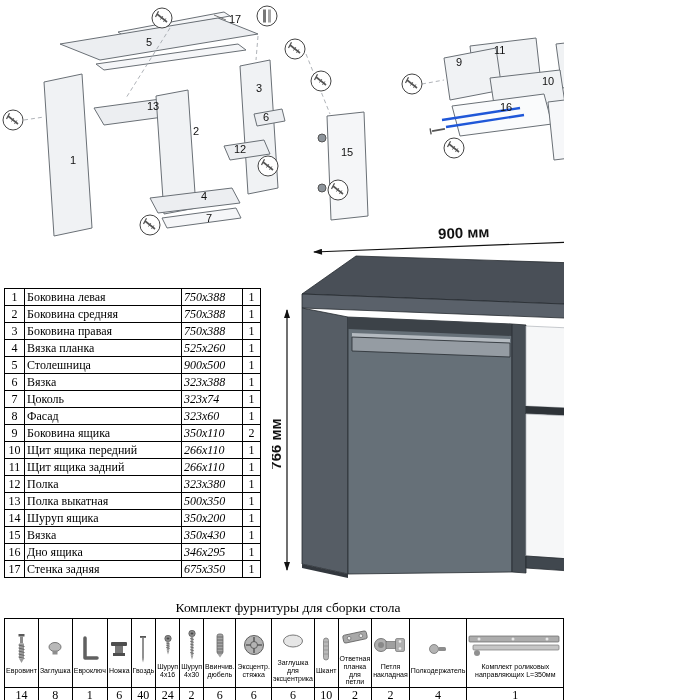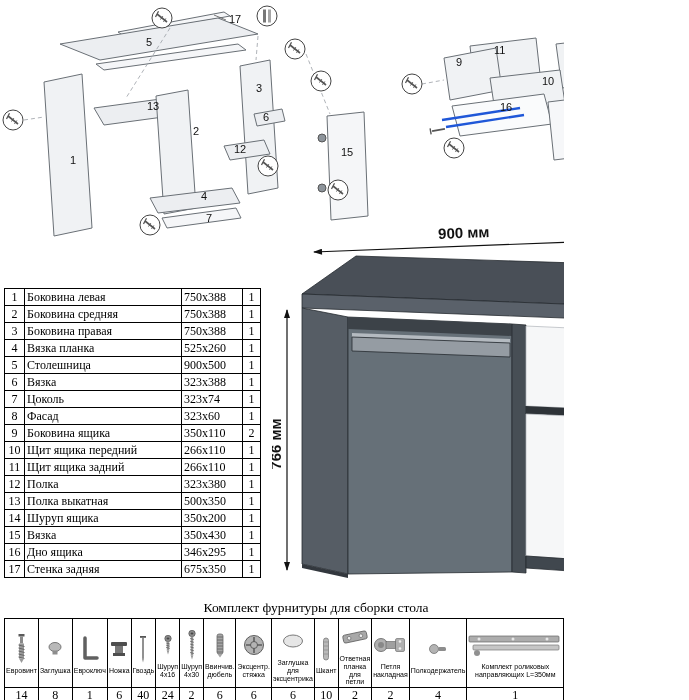--- a/index.html
+++ b/index.html
@@ -13,24 +13,24 @@
 
   .dg-main{position:absolute;left:0;top:2px;}
   .dg-drawer{position:absolute;left:398px;top:28px;}
   .dg-desk{position:absolute;left:272px;top:222px;}
 
   table.pt{position:absolute;left:4px;top:288px;border-collapse:collapse;}
   table.pt td{border:1px solid #000;font-size:12px;height:16px;line-height:1.05;
               padding:0 2px;white-space:nowrap;font-family:"Liberation Serif",serif;}
   td.c-num{width:15px;text-align:center;}
   td.c-name{width:152px;text-align:left;margin-left:36px;}
-  td.c-size{width:56px;text-align:left;padding-left:4px;}
+  td.c-size{width:56px;text-align:left;padding-left:4px;font-style:italic;}
   td.c-qty{width:13px;text-align:center;}
 
-  .hw-title{position:absolute;top:600px;left:76px;width:480px;text-align:center;
+  .hw-title{position:absolute;top:600px;left:48px;width:480px;text-align:center;
             font-size:13.5px;font-family:"Liberation Serif",serif;}
   table.hw{position:absolute;left:4px;top:618px;border-collapse:collapse;table-layout:fixed;}
   table.hw td{border:1px solid #000;padding:0;text-align:center;vertical-align:middle;overflow:hidden;}
   .hw-top{height:58px;}
   .hw-iconbox{height:36px;display:flex;align-items:center;justify-content:center;}
   .hw-name{font-family:"Liberation Sans",sans-serif;font-size:7px;line-height:1.12;
            text-align:center;padding:0 1px 1px 1px;word-wrap:break-word;}
   .hw-qty{height:15px;font-size:12px;font-family:"Liberation Serif",serif;text-align:center;}
 </style>
 </head>

